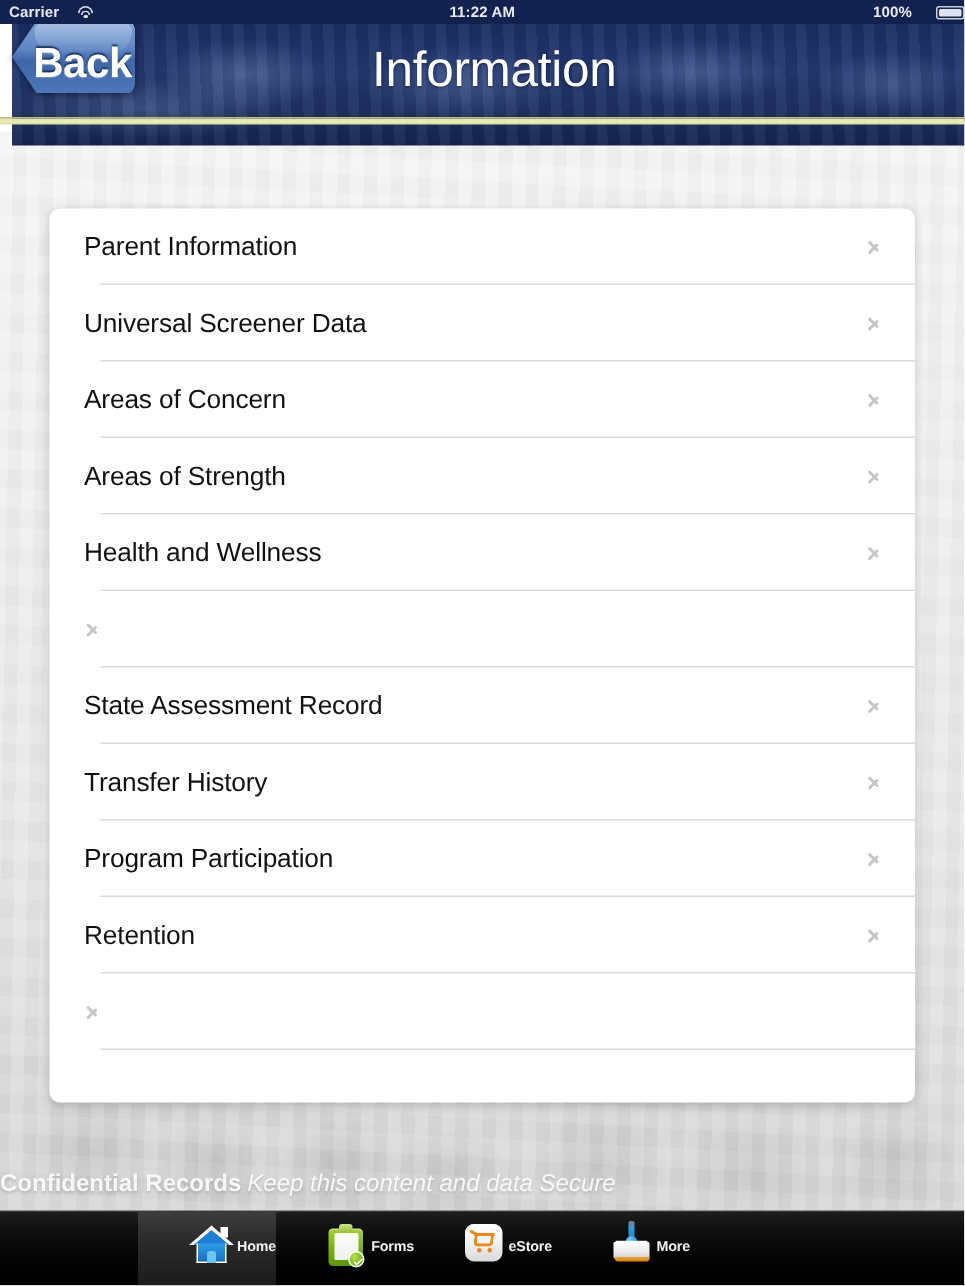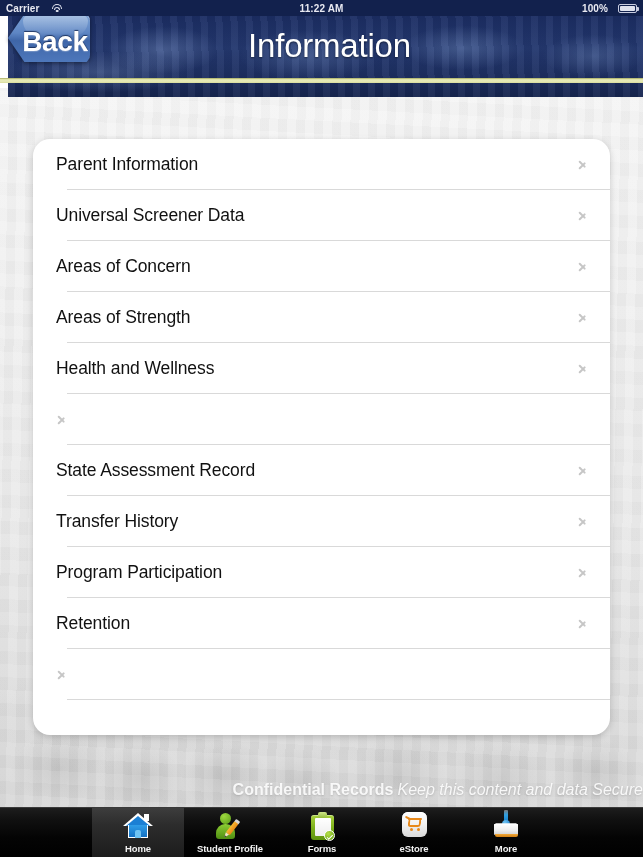--- a/index.html
+++ b/index.html
@@ -36,21 +36,21 @@
 
   
   .statusbar {
     position:absolute; left:0; top:0; width:643px; height:16px;
     background:#12214d; z-index:30;
     display:flex; align-items:center; color:#e9eaf2;
     font-size:10px; font-weight:bold; letter-spacing:.1px;
   }
   .sb-left { display:flex; align-items:center; gap:12px; padding-left:6px; }
   .sb-center { position:absolute; left:0; right:0; text-align:center; font-size:10px; font-weight:bold; }
-  .sb-right { margin-left:auto; display:flex; align-items:center; gap:10px; padding-right:6px; }
+  .sb-right { margin-left:auto; display:flex; align-items:center; gap:16px; }
   .wifi-icon { display:inline-block; width:11px; height:9px; position:relative; }
   .wifi-icon i {
     position:absolute; left:50%; transform:translateX(-50%);
     border:1.4px solid #dfe2ee; border-bottom:none;
     border-radius:50% 50% 0 0 / 100% 100% 0 0;
   }
   .wifi-icon i:nth-child(1){ width:10px; height:5px; top:0.5px; }
   .wifi-icon i:nth-child(2){ width:6px; height:3px; top:3px; }
   .wifi-icon i:nth-child(3){
     width:2.6px; height:2.6px; top:6.2px; border:none;
@@ -108,21 +108,21 @@
   .back-label {
     position:absolute; left:0; right:0; top:14px; text-align:center;
     padding-left:12px;
     color:#ffffff; font-size:28px; font-weight:bold; letter-spacing:-.3px;
     text-shadow:0 -1px 1px rgba(20,40,80,.85), 0 1px 1px rgba(255,255,255,.25);
   }
 
   
   .card {
     position:absolute; left:33px; top:139px; width:577px;
-    background:#ffffff; border-radius:17px; z-index:10;
+    background:#ffffff; border-radius:7px; z-index:10;
     box-shadow:0 2px 7px rgba(0,0,0,.18);
     padding-bottom:35px;
   }
   .row {
     position:relative; height:50px; display:flex; align-items:center;
     padding-left:23px; padding-right:22px; cursor:pointer;
   }
   .row-label { color:#111111; font-size:17.5px; letter-spacing:-.1px; flex:1; }
   .chev {
     width:11px; height:17px; position:relative; flex:none; opacity:.85;
@@ -130,37 +130,37 @@
   .chev::before, .chev::after{
     content:""; position:absolute; left:2px; width:9px; height:2px;
     background:#bdbdbd; border-radius:1px;
   }
   .chev::before{ top:4px; transform:rotate(45deg); transform-origin:left center; }
   .chev::after{ top:12.5px; transform:rotate(-45deg); transform-origin:left center; }
   .sep { height:1px; margin-left:34px; margin-right:0px; background:#d9d9d9; }
 
   
   .watermark {
-    position:absolute; left:0; right:0; top:781px; text-align:right; z-index:12;
+    position:absolute; left:0; right:0; top:781px; text-align:left; z-index:12;
     font-size:16px; color:rgba(255,255,255,.88);
     text-shadow:0 1px 2px rgba(120,120,120,.35);
     pointer-events:none; white-space:nowrap;
   }
   .wm-bold { font-weight:bold; }
   .wm-ital { font-style:italic; font-weight:normal; margin-left:4px; }
 
   
   .tabbar {
     position:absolute; left:0; bottom:0; width:643px; height:50px; z-index:30;
     background:linear-gradient(180deg,#1d1d1d 0%, #111111 22%, #040404 60%, #000000 100%);
     display:flex; align-items:stretch;
     border-top:1px solid #3a3a3a;
   }
   .tab {
-    flex:0 0 92px; position:relative; display:flex; flex-direction:column;
+    flex:0 0 92px; position:relative; display:flex; flex-direction:row;
     align-items:center; justify-content:flex-end; padding-bottom:3px; cursor:pointer;
   }
   .tab.selected {
     background:linear-gradient(180deg,#3d3d3d 0%, #2c2c2c 35%, #1c1c1c 100%);
   }
   .tab-label { color:#f2f2f2; font-size:9.5px; font-weight:bold; letter-spacing:-.1px; line-height:11px; }
   .tab-icon { width:34px; height:30px; position:relative; margin-bottom:2px; }
 
   
   .tabspace-l { flex:0 0 92px; }
@@ -419,35 +419,20 @@
           <div class="chim"></div>
           <div class="roof"></div>
           <div class="roof2"></div>
           <div class="body"></div>
           <div class="door"></div>
         </div>
       </div>
       <div class="tab-label">Home</div>
     </div>
 
-    <div class="tab">
-      <div class="tab-icon">
-        <div class="ic-prof">
-          <div class="head"></div>
-          <div class="torso"></div>
-          <div class="pencil">
-            <div class="eraser"></div>
-            <div class="shaft"></div>
-            <div class="tip"></div>
-            <div class="tip2"></div>
-          </div>
-        </div>
-      </div>
-      <div class="tab-label">Student Profile</div>
-    </div>
 
     <div class="tab">
       <div class="tab-icon">
         <div class="ic-form">
           <div class="board"></div>
           <div class="paper"></div>
           <div class="clip"></div>
           <div class="badge"></div>
         </div>
       </div>

